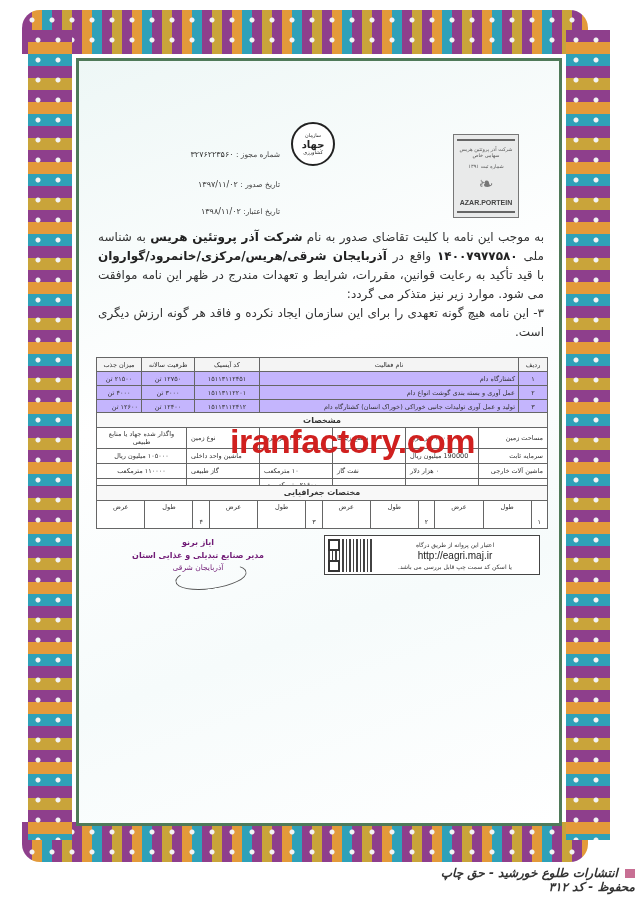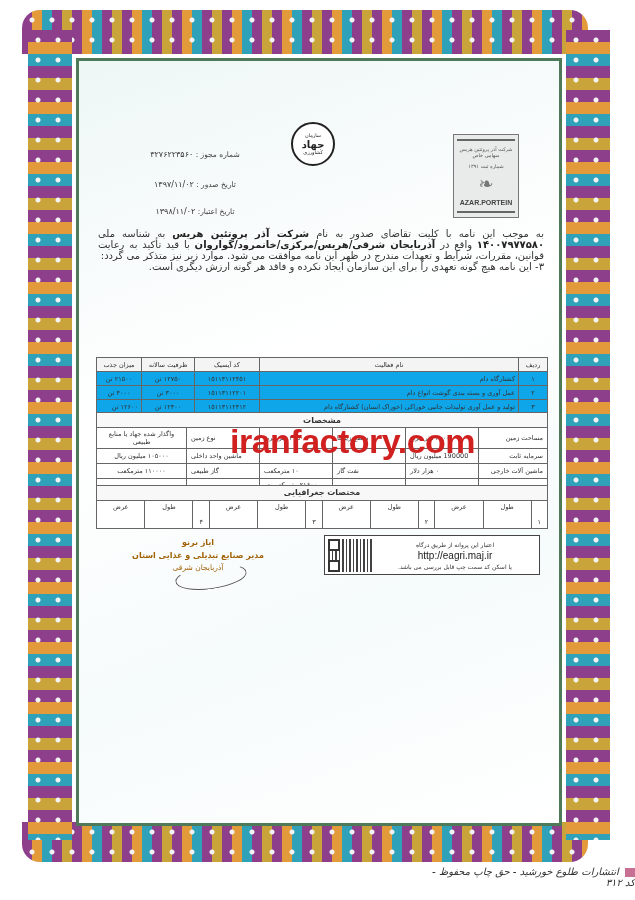--- a/index.html
+++ b/index.html
@@ -42,34 +42,34 @@
   .logo-box {
     position: absolute; left: 453px; top: 134px; width: 66px; height: 84px;
     border: 1px solid #777; background: #e9eaea;
     font-size: 5px; color: #555; box-sizing: border-box; padding: 4px 3px;
     display: flex; flex-direction: column; justify-content: space-between; align-items: center;
   }
   .logo-box .line { width: 100%; height: 2px; background: #666; }
   .logo-box .leaf { font-size: 18px; color: #777; }
   .logo-box .latin { font-family: "Liberation Sans", sans-serif; font-size: 7px; font-weight: bold; color: #444; }
   .meta {
-    position: absolute; left: 110px; font-size: 7.5px; color: #444; direction: rtl; text-align: center;
+    position: absolute; left: 110px; font-size: 7.5px; color: #444; direction: rtl; text-align: right;
     width: 170px;
   }
   .meta span.val { font-family: "DejaVu Sans", sans-serif; letter-spacing: 0.5px; color: #333; font-size: 8px; }
   .body-text {
     position: absolute; left: 98px; top: 228px; width: 446px;
-    direction: rtl; text-align: justify; font-size: 10px; line-height: 11px; color: #333;
+    direction: rtl; text-align: justify; font-size: 12px; line-height: 19px; color: #333;
   }
   .body-text b { color: #222; }
   .body-text p { margin: 0; }
   table { border-collapse: collapse; direction: rtl; }
   .act-table { position: absolute; left: 96px; top: 357px; width: 452px; font-size: 6.5px; }
   .act-table td, .act-table th {
-    border: 1px solid #666; padding: 2px 3px; height: 9px; color: #333; font-weight: normal; background: #0ea5e9;
+    border: 1px solid #666; padding: 2px 3px; height: 9px; color: #333; font-weight: normal; background: #c4b5fd;
   }
   .act-table th { background: #f4f4f4; text-align: center; }
   .spec-table { position: absolute; left: 96px; top: 412px; width: 452px; font-size: 6.5px; }
   .spec-table td { border: 1px solid #666; padding: 2px 4px; height: 10px; color: #333; background: #fff; }
   .spec-table .sec { text-align: center; font-weight: bold; font-size: 8px; background: #f8f8f8; }
   .geo-table { position: absolute; left: 96px; top: 485px; width: 452px; font-size: 6.5px; }
   .geo-table td { border: 1px solid #666; padding: 2px 3px; height: 10px; color: #333; background: #fff; vertical-align: top; }
   .geo-table .sec { text-align: center; font-weight: bold; font-size: 8px; background: #f8f8f8; height: 10px; }
   .geo-table .idx { vertical-align: bottom; text-align: center; width: 10px; }
   .watermark {
@@ -86,31 +86,31 @@
       repeating-linear-gradient(90deg, #222 0 2px, #fff 2px 4px, #222 4px 5px, #fff 5px 7px),
       #fff;
     opacity: 0.85;
   }
   .qr::before, .qr::after { content: ""; position: absolute; width: 8px; height: 8px; border: 2px solid #111; background: #fff; }
   .qr::before { left: 0; top: 0; }
   .qr::after { left: 0; bottom: 0; }
   .verify-text { position: absolute; right: 4px; top: 3px; width: 160px; direction: rtl; text-align: center; font-size: 6px; color: #333; line-height: 11px; }
   .verify-text .url { font-family: "Liberation Sans", sans-serif; font-size: 10px; color: #222; direction: ltr; }
   .signature {
-    position: absolute; left: 118px; top: 538px; width: 160px; direction: rtl; text-align: center; color: #a16207;
+    position: absolute; left: 118px; top: 538px; width: 160px; direction: rtl; text-align: center; color: #701a75;
   }
   .signature .name { font-size: 8px; font-weight: bold; }
   .signature .title { font-size: 8px; font-weight: bold; margin-top: 4px; }
   .signature .prov { font-size: 7.5px; margin-top: 3px; }
   .sig-scribble {
     position: absolute; left: 175px; top: 565px; width: 70px; height: 22px;
     border: 1px solid #555; border-radius: 50%; border-top-color: transparent; transform: rotate(-8deg);
   }
   .footer {
-    position: absolute; left: 430px; top: 866px; direction: rtl; font-size: 10px; color: #333; font-style: italic;
+    position: absolute; left: 430px; top: 866px; direction: rtl; font-size: 12px; color: #333; font-style: italic; font-weight: bold;
   }
   .footer .pub-logo { display: inline-block; width: 10px; height: 9px; background: #c86f94; margin-left: 3px; vertical-align: middle; }
 </style>
 </head>
 <body>
 
 <div class="orn top"></div>
 <div class="orn bottom"></div>
 <div class="orn left"></div>
 <div class="orn right"></div>

